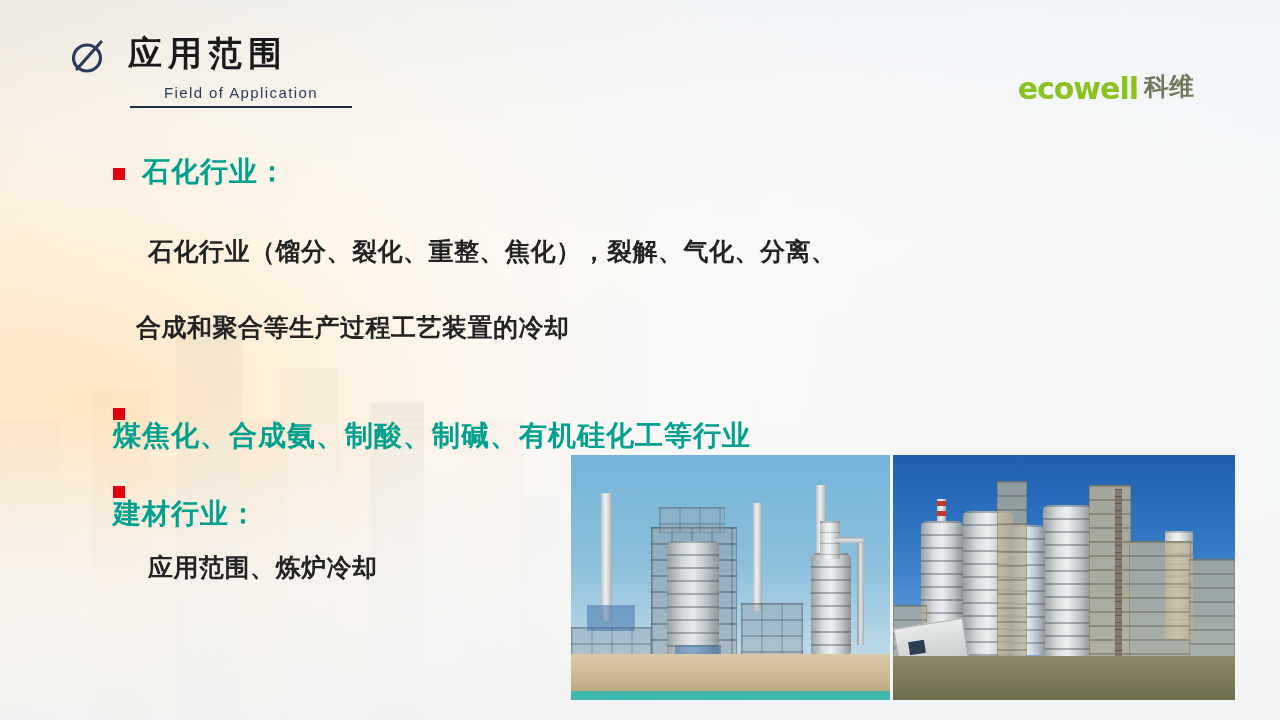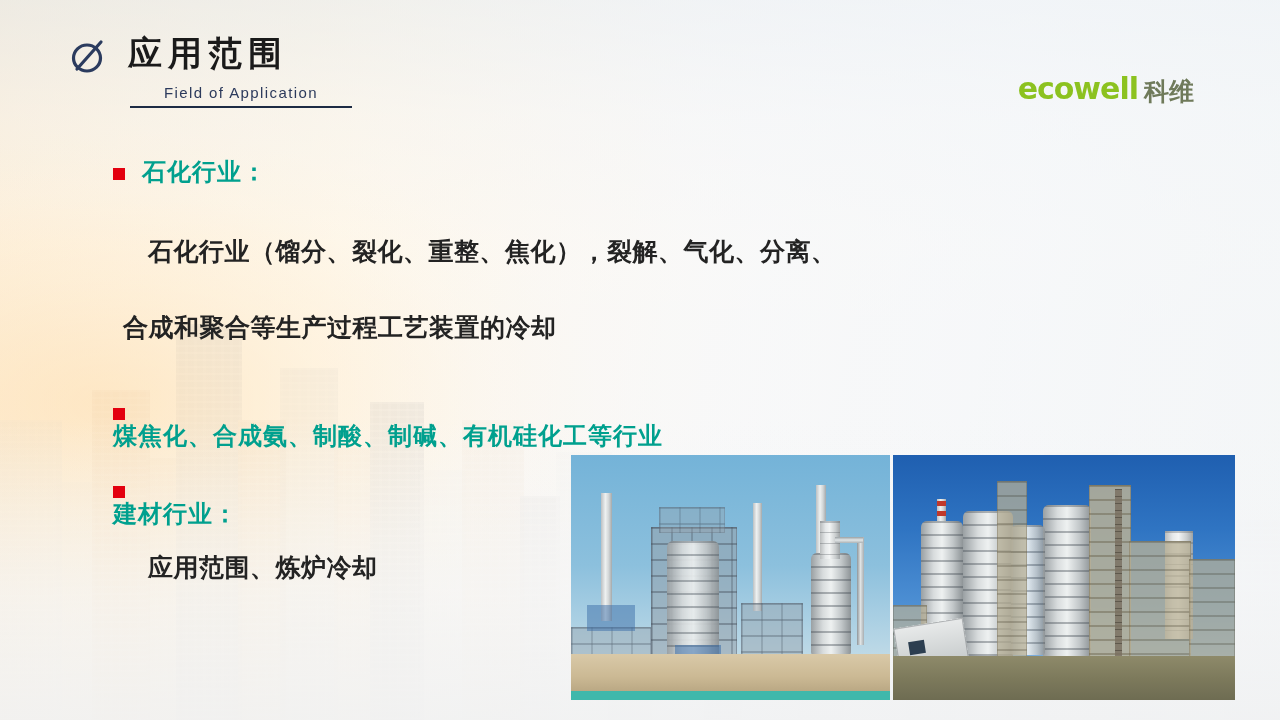--- a/index.html
+++ b/index.html
@@ -99,21 +99,21 @@
   }
   .title-en-wrap { margin-left:62px; margin-top:6px; width:222px; }
   .title-en {
     font-size:15px; color:#2c3a5c; letter-spacing:1.4px;
     text-align:center; padding-bottom:5px;
     font-family:"Liberation Sans",sans-serif;
   }
   .title-rule { height:1.5px; background:#1d2b44; width:100%; }
 
   
-  .logo { position:absolute; right:86px; top:74px; display:flex; align-items:flex-end; gap:6px; }
+  .logo { position:absolute; right:86px; top:74px; display:flex; align-items:flex-start; gap:6px; }
   .logo-word {
     font-size:30px; font-weight:bold; color:#8cc220;
     letter-spacing:-1px; line-height:1;
     font-family:"DejaVu Sans","Liberation Sans",sans-serif;
   }
   .logo-cn {
     font-size:25px; font-weight:bold; color:#6f7a5a; line-height:1;
     letter-spacing:0px;
     font-family:"DejaVu Sans","Liberation Sans",sans-serif;
   }
@@ -122,34 +122,34 @@
   .content { position:absolute; left:0; top:0; width:1280px; height:720px; }
 
   .line { position:absolute; display:flex; align-items:flex-start; white-space:nowrap; }
 
   .bullet-sq {
     width:12px; height:12px; background:#e3000f;
     flex:0 0 auto; margin-right:17px; margin-top:12px;
   }
 
   .heading-text {
-    font-size:24px; font-weight:bold; color:#00a08e;
+    font-size:28px; font-weight:bold; color:#00a08e;
     letter-spacing:1px; line-height:1.3;
-    font-family:Liberation Sans, sans-serif;
+    font-family:Liberation Mono, monospace;
   }
   .body-text {
     font-size:25px; font-weight:bold; color:#232323;
     letter-spacing:0.5px; line-height:1.3;
     font-family:"DejaVu Sans","Liberation Sans",sans-serif;
   }
 
   
   #l-petro-head { left:113px; top:156px; }
   #l-petro-1    { left:148px; top:236px; }
-  #l-petro-2    { left:123px; top:312px;justify-content:center; }
+  #l-petro-2    { left:136px; top:312px;justify-content:center; }
   #l-coal       { left:113px; top:396px;flex-direction:column; }
   #l-build-head { left:113px; top:474px;flex-direction:column; }
   #l-build-1    { left:148px; top:552px; }
 
   
   .photos { position:absolute; left:571px; top:455px; width:664px; height:245px; }
 
   .photo { position:absolute; top:0; height:245px; overflow:hidden; }
   #photo-refinery { left:0;   width:319px; }
   #photo-plant    { left:322px; width:342px; }

